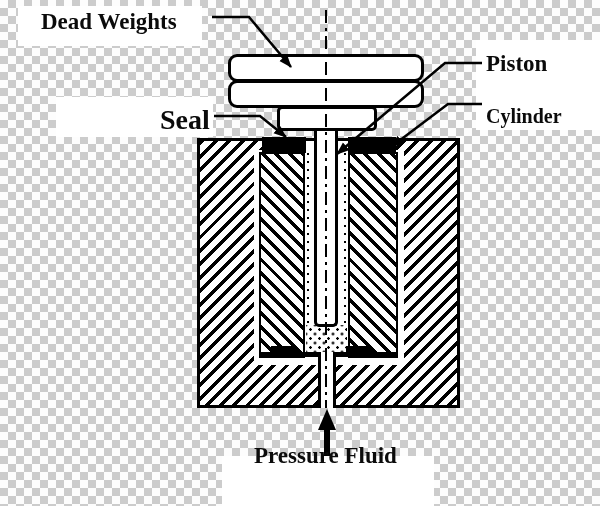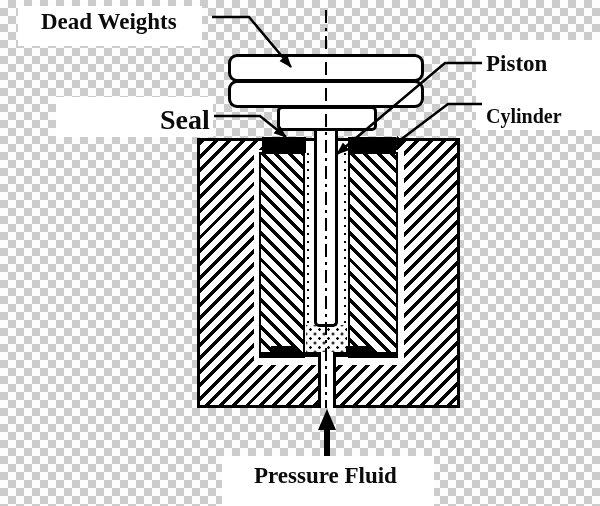--- a/index.html
+++ b/index.html
@@ -99,14 +99,14 @@
     <g>
       <line x1="327" y1="456" x2="327" y2="429" stroke="#000" stroke-width="6"></line>
       <polygon points="327,409 318,430 336,430" fill="#000"></polygon>
     </g>
   </svg>
 
   <div class="abs label" style="left:41px;top:9px;font-size:23px;">Dead Weights</div>
   <div class="abs label" style="left:486px;top:51px;font-size:23px;">Piston</div>
   <div class="abs label" style="left:486px;top:94px;font-size:20px;margin-top:11px;">Cylinder</div>
   <div class="abs label" style="left:160px;top:104px;font-size:28px;">Seal</div>
-  <div class="abs label" style="left:254px;top:463px;font-size:23px;">Pressure Fluid</div>
+  <div class="abs label" style="left:254px;top:443px;font-size:23px;">Pressure Fluid</div>
 </div>
 
 </body></html>

